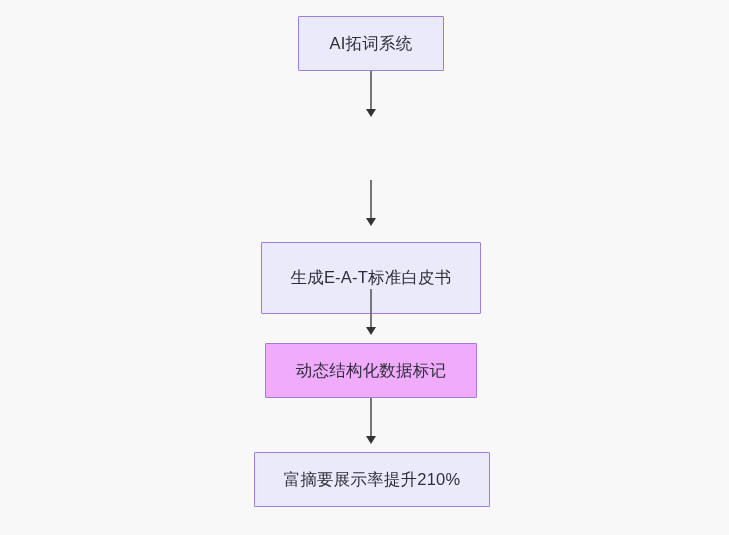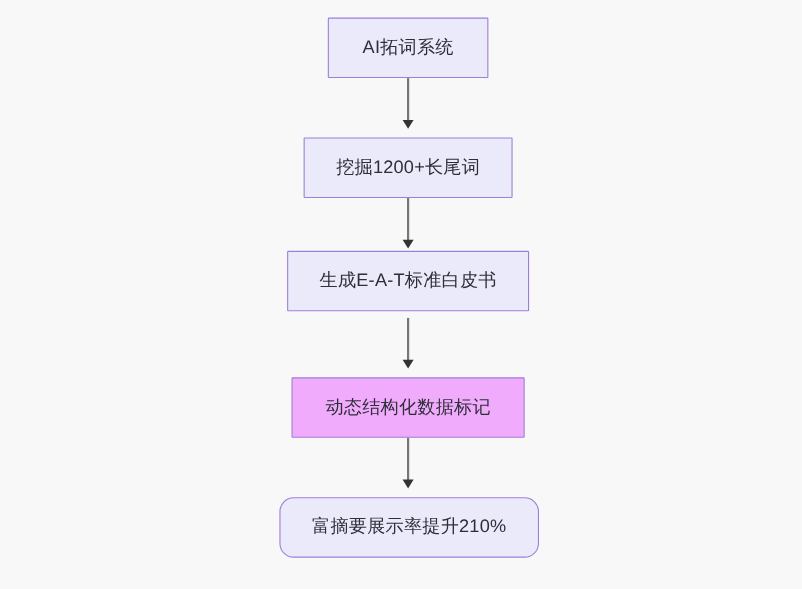--- a/index.html
+++ b/index.html
@@ -61,44 +61,41 @@
 
   <div class="node" id="n1" style="left: 298px; top: 16px; width: 146px; height: 55px; background: rgb(235, 234, 251); border-color: rgb(158, 127, 216); color: rgb(46, 46, 56);">
     <span>AI拓词系统</span>
   </div>
 
   <div class="edge" id="e1" style="left: 370px; top: 71px; width: 2px; height: 46px;">
     <div class="edge-line" style="height: 39px; background: rgb(119, 119, 119);"></div>
     <div class="edge-head" style="top: 38px; border-top-color: rgb(51, 51, 51);"></div>
   </div>
 
-  <div class="node" id="n2" style="left: 276px; top: 125px; width: 190px; height: 55px; background: rgb(235, 234, 251); border-color: rgb(158, 127, 216); color: rgb(46, 46, 56);">
-    <span>挖掘1200+长尾词</span>
-  </div>
 
   <div class="edge" id="e2" style="left: 370px; top: 180px; width: 2px; height: 46px;">
     <div class="edge-line" style="height: 39px; background: rgb(119, 119, 119);"></div>
     <div class="edge-head" style="top: 38px; border-top-color: rgb(51, 51, 51);"></div>
   </div>
 
-  <div class="node" id="n3" style="left: 261px; top: 228px; width: 220px; height: 55px; background: rgb(235, 234, 251); border-color: rgb(158, 127, 216); color: rgb(46, 46, 56);">
+  <div class="node" id="n3" style="left: 261px; top: 242px; width: 220px; height: 72px; background: rgb(235, 234, 251); border-color: rgb(158, 127, 216); color: rgb(46, 46, 56);">
     <span>生成E-A-T标准白皮书</span>
   </div>
 
   <div class="edge" id="e3" style="left: 370px; top: 289px; width: 2px; height: 46px;">
     <div class="edge-line" style="height: 39px; background: rgb(119, 119, 119);"></div>
     <div class="edge-head" style="top: 38px; border-top-color: rgb(51, 51, 51);"></div>
   </div>
 
   <div class="node" id="n4" style="left: 265px; top: 343px; width: 212px; height: 55px; background: #f0abfc; border-color: rgb(158, 127, 216); color: rgb(46, 46, 56);">
     <span>动态结构化数据标记</span>
   </div>
 
   <div class="edge" id="e4" style="left: 370px; top: 398px; width: 2px; height: 46px;">
     <div class="edge-line" style="height: 39px; background: rgb(119, 119, 119);"></div>
     <div class="edge-head" style="top: 38px; border-top-color: rgb(51, 51, 51);"></div>
   </div>
 
-  <div class="node" id="n5" style="left: 254px; top: 452px; width: 236px; height: 55px; background: rgb(235, 234, 251); border-color: rgb(158, 127, 216); color: rgb(46, 46, 56); border-radius: 13px;">
+  <div class="node" id="n5" style="left: 254px; top: 452px; width: 236px; height: 55px; background: rgb(235, 234, 251); border-color: rgb(158, 127, 216); color: rgb(46, 46, 56);">
     <span>富摘要展示率提升210%</span>
   </div>
 
 </div>
 
 </body></html>

